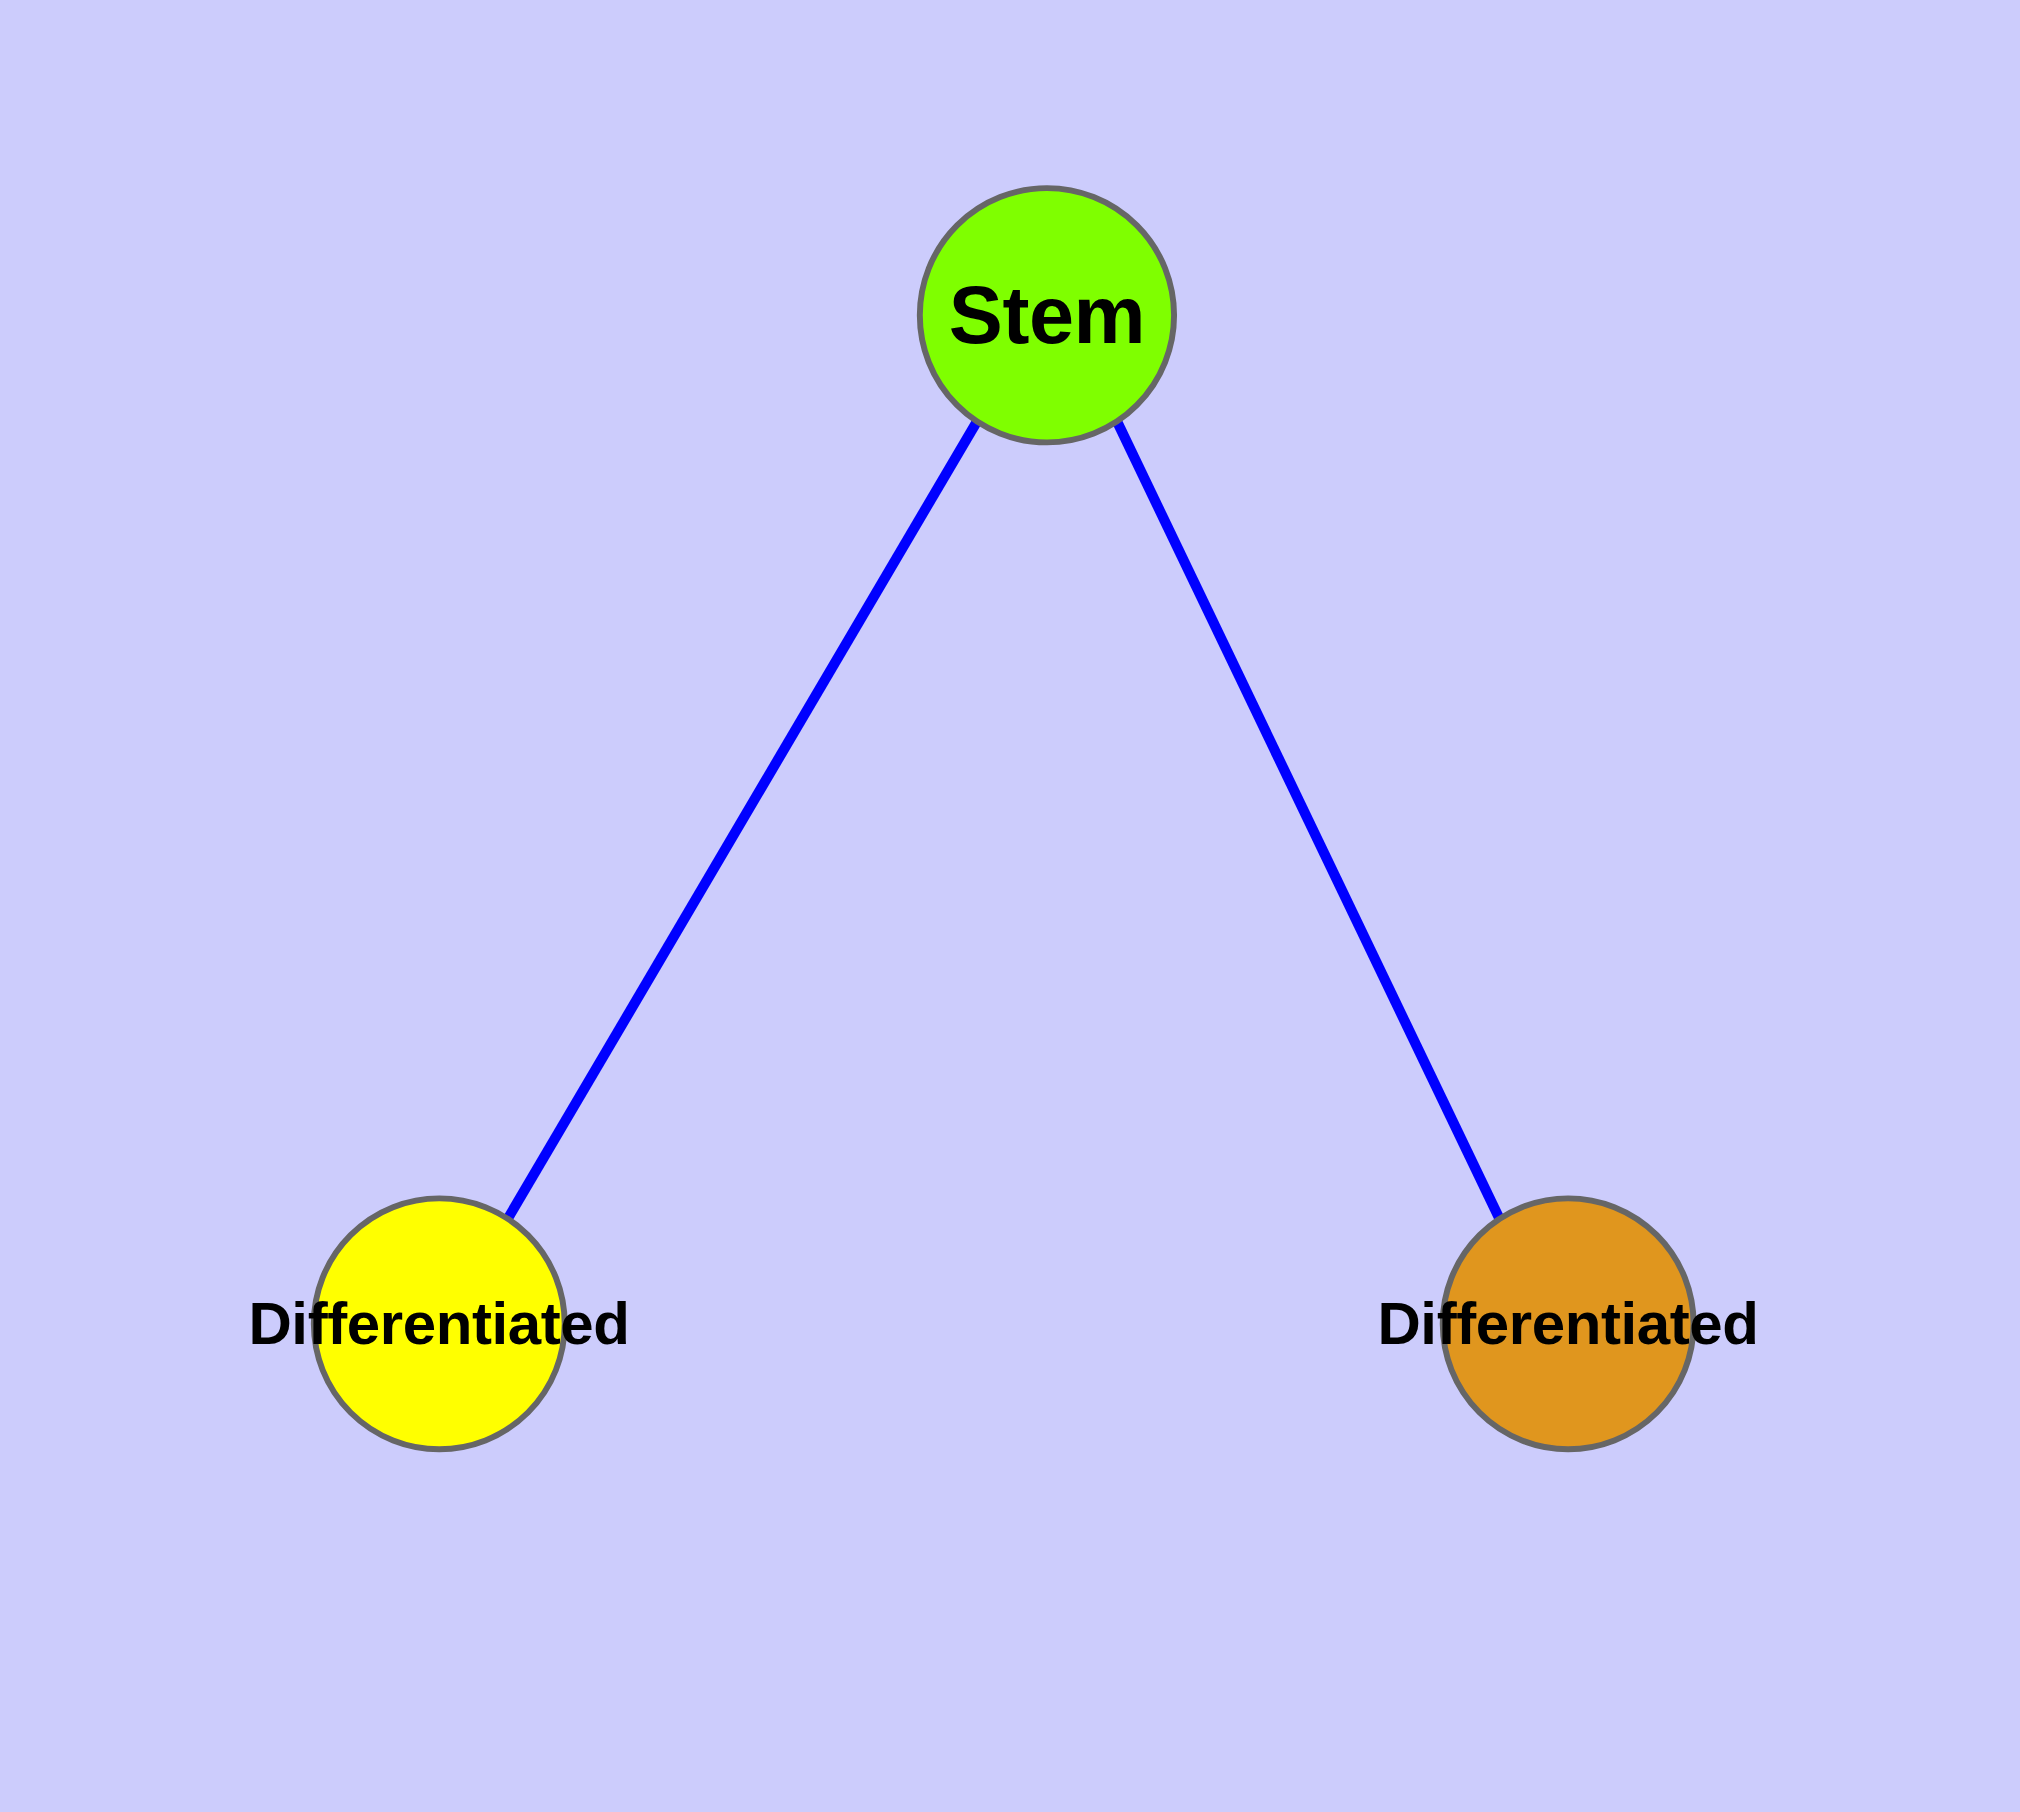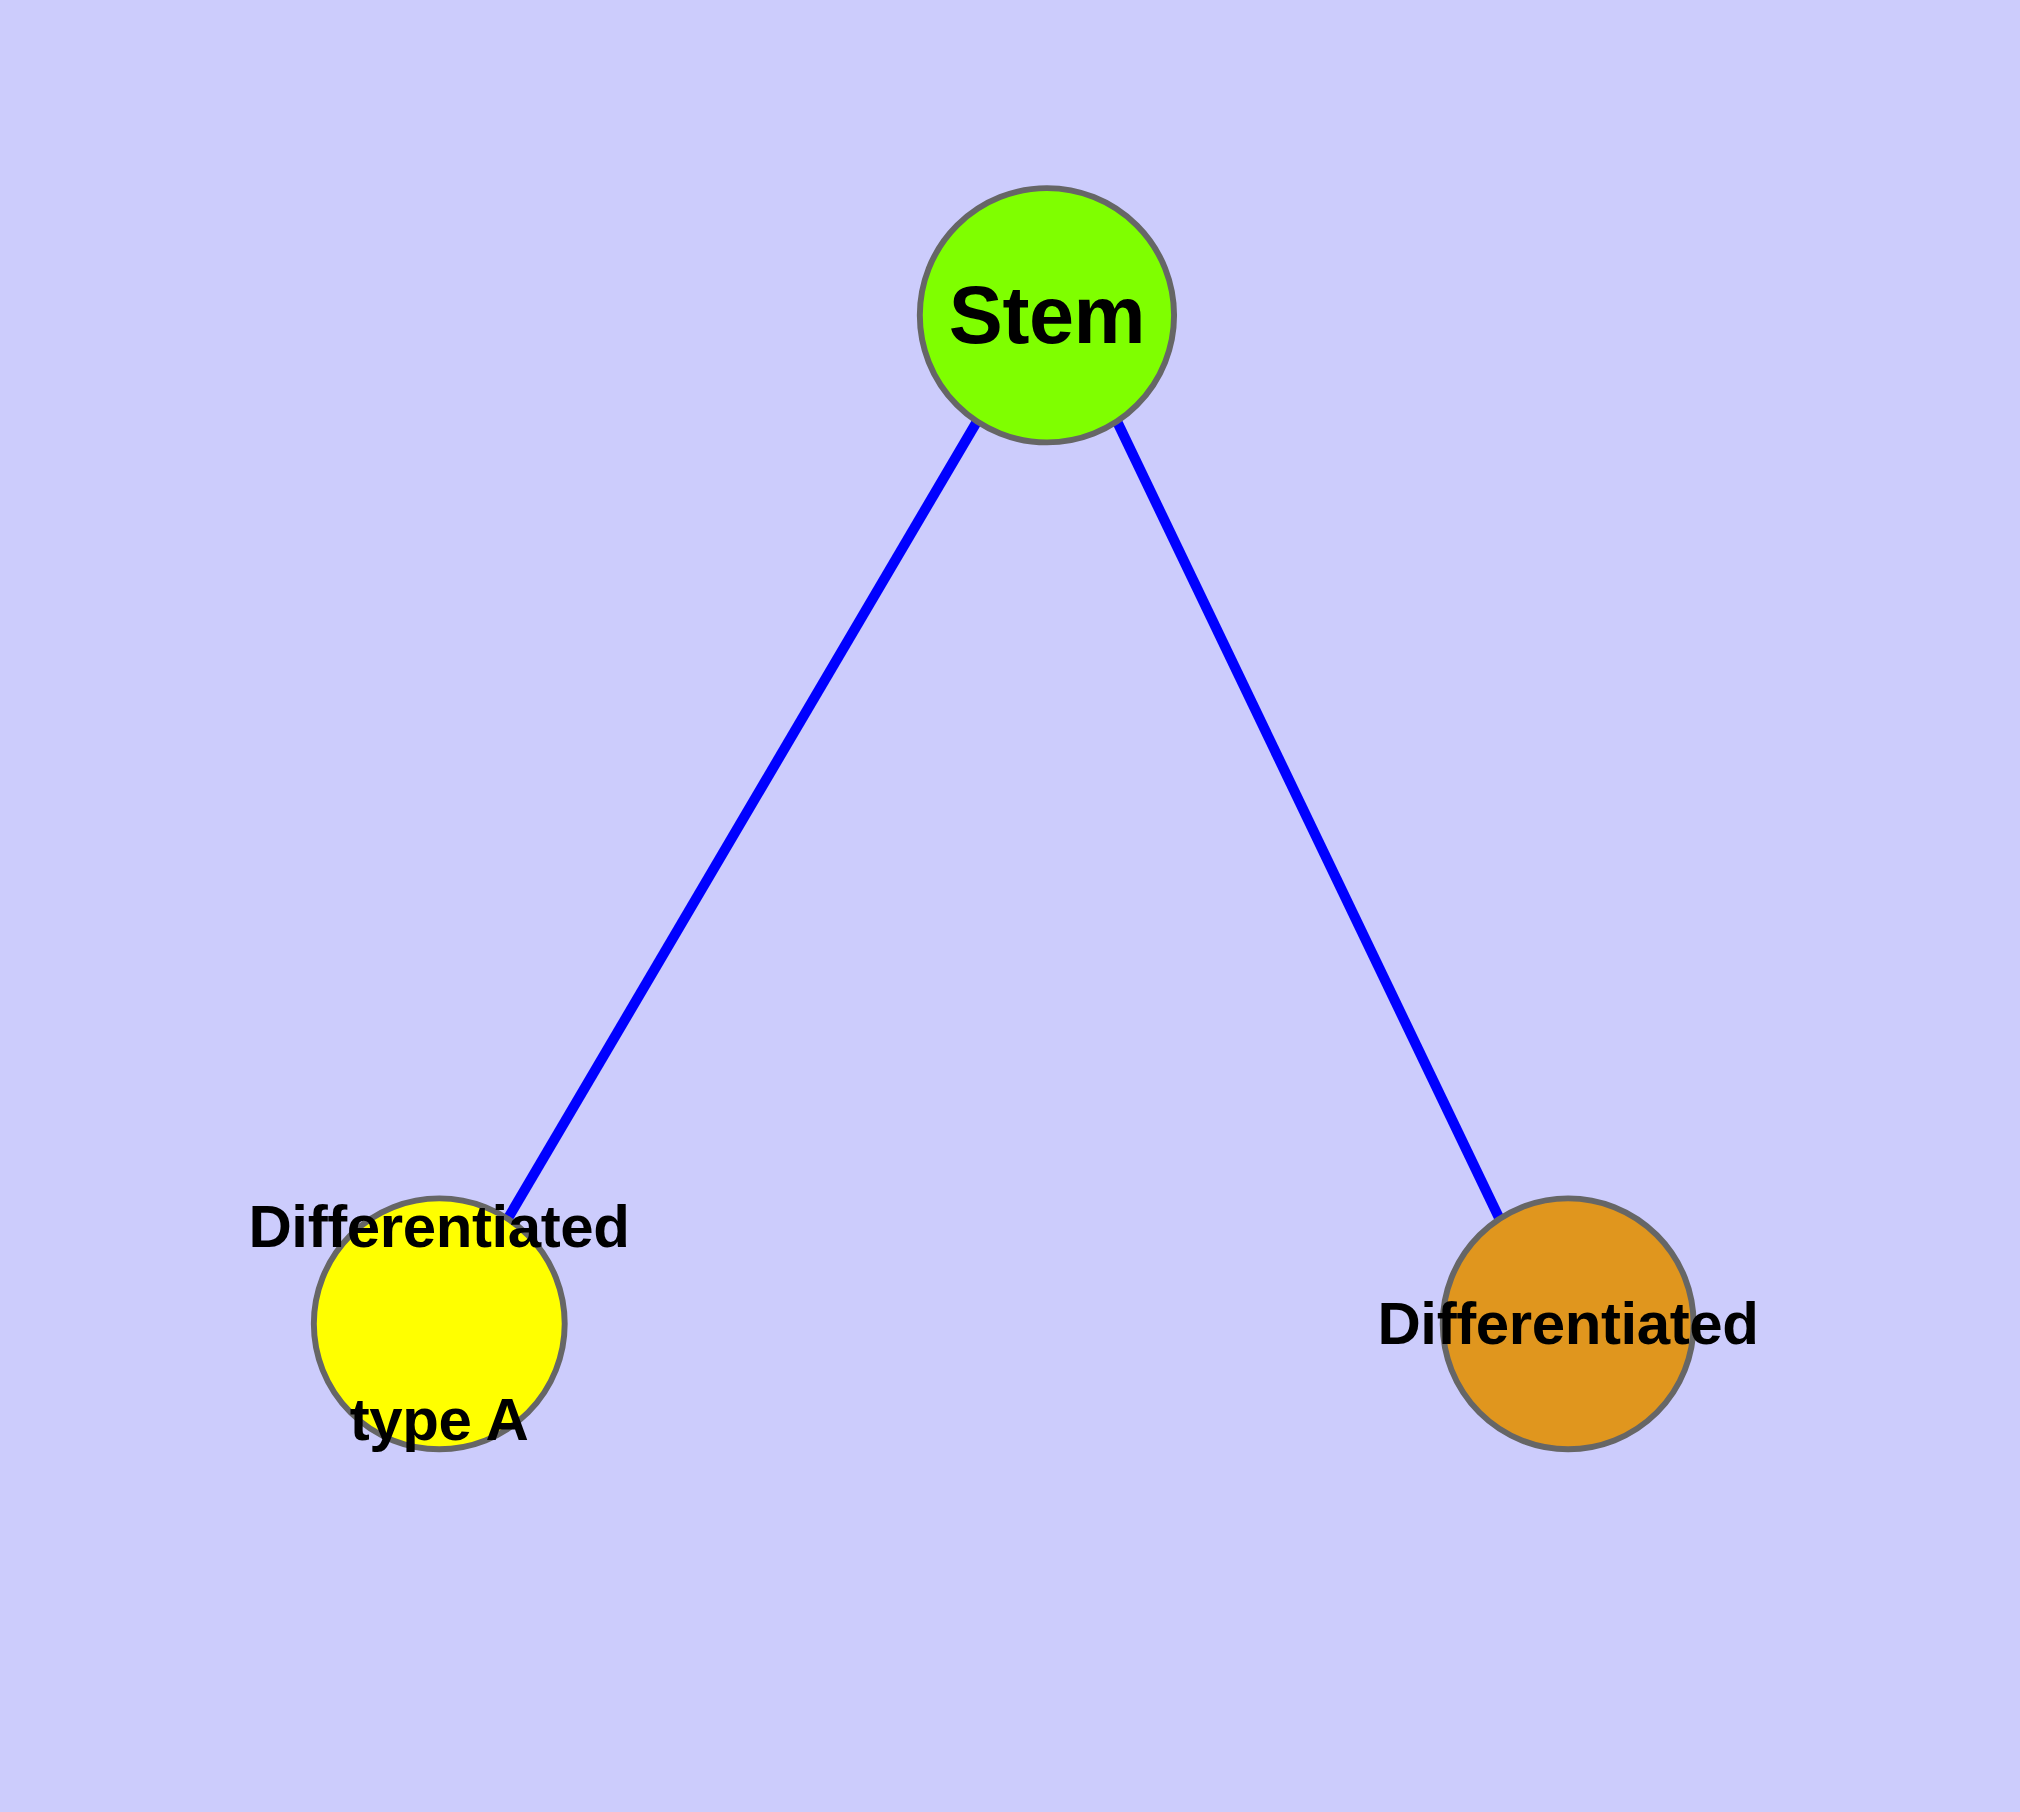--- a/index.html
+++ b/index.html
@@ -71,21 +71,20 @@
       <circle class="node-circle" cx="1235" cy="372" r="150" fill="#7fff00" style="stroke: rgb(102, 102, 102); stroke-width: 7;"></circle>
       <circle class="node-circle" cx="518" cy="1562" r="148" fill="#ffff00" style="stroke: rgb(102, 102, 102); stroke-width: 7;"></circle>
       <circle class="node-circle" cx="1850" cy="1562" r="148" fill="#e0961e" style="stroke: rgb(102, 102, 102); stroke-width: 7;"></circle>
     </g>
   </svg>
 
   <div class="node-label single" style="left: 1047px; top: 315px; color: rgb(0, 0, 0);">Stem</div>
 
   <div class="node-label" style="left: 439px; top: 1324px; color: rgb(0, 0, 0);">
     <div>Differentiated</div>
-    <div>type A</div>
   </div>
 
   <div class="node-label" style="left: 1568px; top: 1324px; color: rgb(0, 0, 0);">
     <div>Differentiated</div>
   </div>
 
 </div>
 
 
 </body></html>

